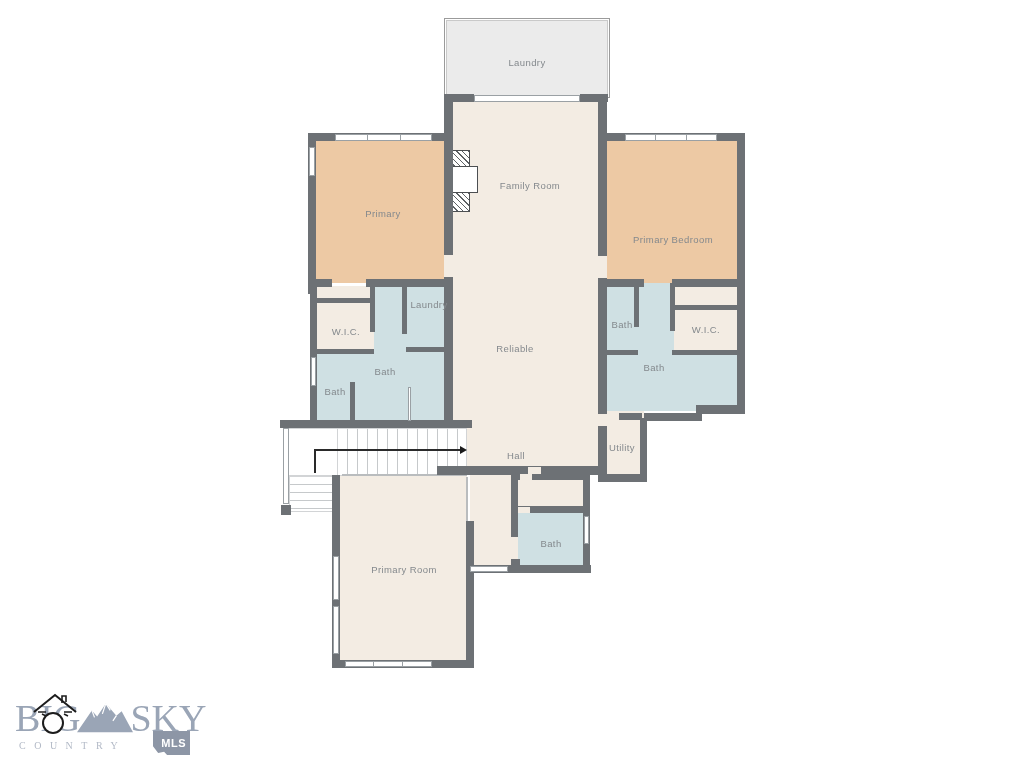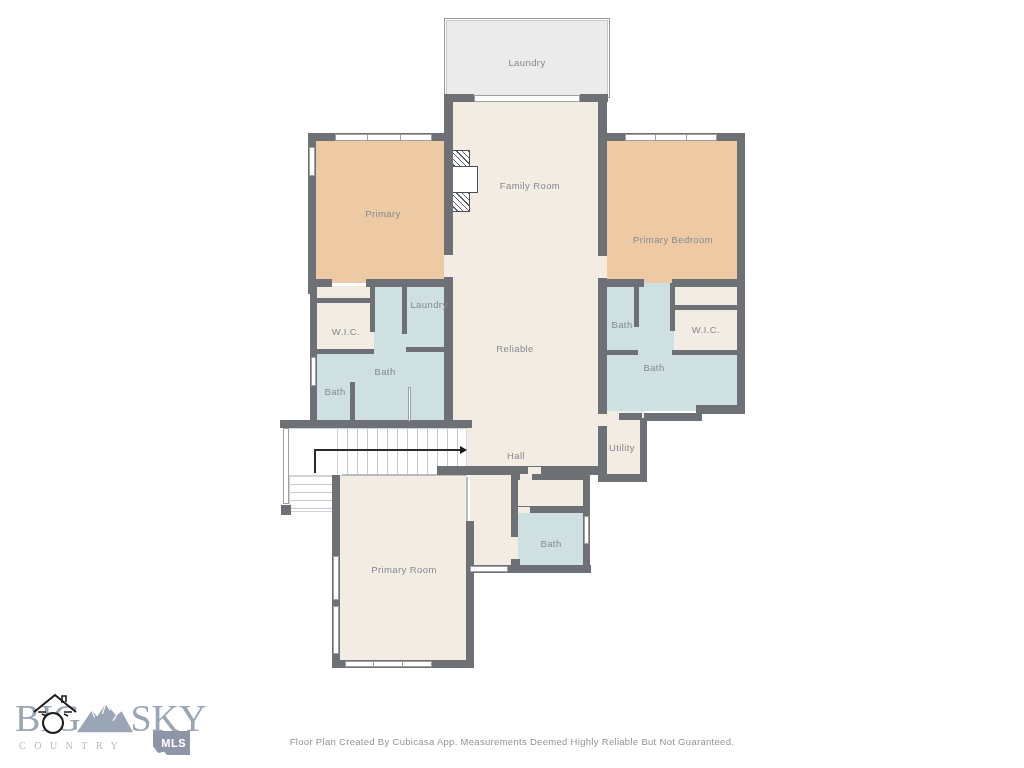--- a/index.html
+++ b/index.html
@@ -188,15 +188,14 @@
     <div class="country">COUNTRY</div>
     <div class="mls">MLS</div>
     <svg class="house" viewBox="0 0 46 48">
       <path d="M30 11 V4 h4 v6" fill="none" stroke="#1c1c1c" stroke-width="1.6"></path>
       <path d="M2 20 L23 3 L44 20" fill="none" stroke="#1c1c1c" stroke-width="2"></path>
       <path d="M6 20 h8 M32 20 h8 M10 22 l4 2 M32 22 l4 2" fill="none" stroke="#1c1c1c" stroke-width="1.6"></path>
       <circle cx="21" cy="31" r="10" fill="#ffffff" stroke="#1c1c1c" stroke-width="2"></circle>
     </svg>
   </div>
 
-  <div id="caption">Floor Plan Created By Cubicasa App. Measurements Deemed Highly Reliable But Not Guaranteed.</div>
 
 </div>
 
 </body></html>

